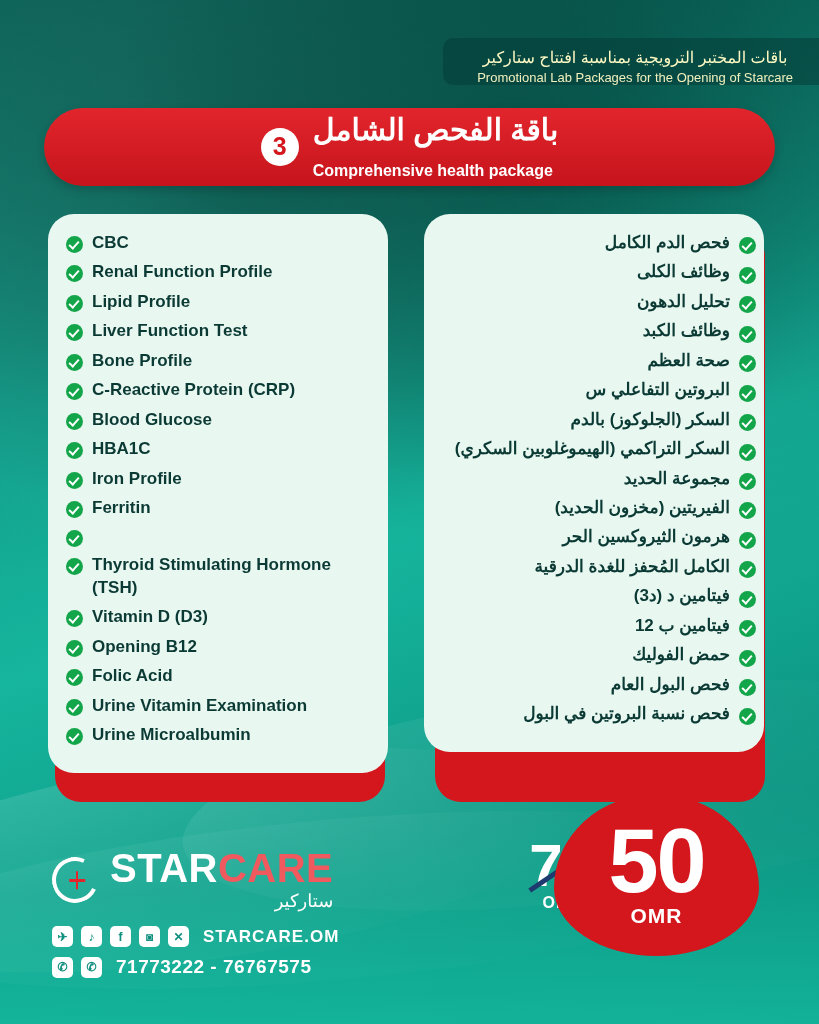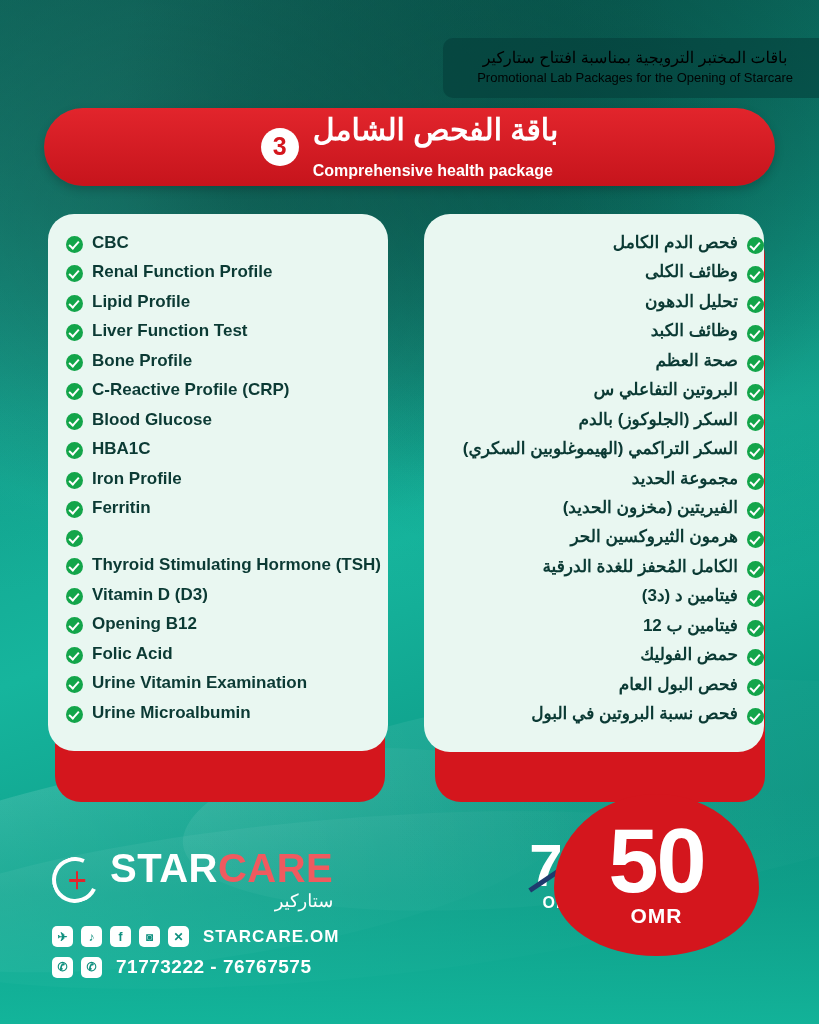--- a/index.html
+++ b/index.html
@@ -52,23 +52,23 @@
   }
 
   .page { position: relative; z-index: 3; width: 819px; height: 1024px; }
 
   
   .promo-banner {
     position: absolute;
     right: 0; top: 38px;
     background: rgba(3, 60, 56, 0.55);
     border-radius: 10px 0 0 10px;
-    padding: 10px 26px 13px 34px;
+    padding: 10px 26px 0 34px;
     text-align: center;
-    color: #000000;
+    color: #fef9c3;
   }
   .promo-ar {
     font-size: 16px;
     direction: rtl;
     letter-spacing: .2px;
     margin-bottom: 3px;
     white-space: nowrap;
   }
   .promo-en {
     font-size: 13px;
@@ -124,21 +124,21 @@
   .plate-left  { left: 55px;  top: 230px; width: 330px; height: 572px; }
   .plate-right { left: 435px; top: 230px; width: 330px; height: 572px; }
 
   
   .card {
     position: absolute;
     top: 214px;
     width: 340px;
     background: #e9f7f1;
     border-radius: 26px;
-    padding: 18px 0 20px 18px;
+    padding: 18px 8px 20px 18px;
     z-index: 4;
   }
   .card-left  { left: 48px; }
   .card-right { left: 424px; }
 
   ul.items { list-style: none; }
   ul.items li {
     display: flex;
     align-items: flex-start;
     gap: 9px;
@@ -162,21 +162,21 @@
     transform: rotate(42deg);
   }
   .item-text {
     font-size: 17px;
     color: #0b3a34;
     line-height: 1.32;
   }
   .card-left .item-text { font-weight: 600; }
 
   
-  .card-right ul.items li { flex-direction: row-reverse; }
+  .card-right ul.items li { flex-direction: row-reverse; align-items: flex-end; }
   .card-right .item-text {
     direction: rtl;
     text-align: right;
     flex: 1 1 auto;
     font-size: 17px;
     font-weight: 600;
   }
   .card-right .check { margin-top: 5px; }
 
   
@@ -346,21 +346,21 @@
         <li>
           <span class="check"></span>
           <span class="item-text">Liver Function Test</span>
         </li>
         <li>
           <span class="check"></span>
           <span class="item-text">Bone Profile</span>
         </li>
         <li>
           <span class="check"></span>
-          <span class="item-text">C-Reactive Profile (CRP)</span>
+          <span class="item-text">C-Reactive Protein (CRP)</span>
         </li>
         <li>
           <span class="check"></span>
           <span class="item-text">Blood Glucose</span>
         </li>
         <li>
           <span class="check"></span>
           <span class="item-text">HBA1C</span>
         </li>
         <li>

